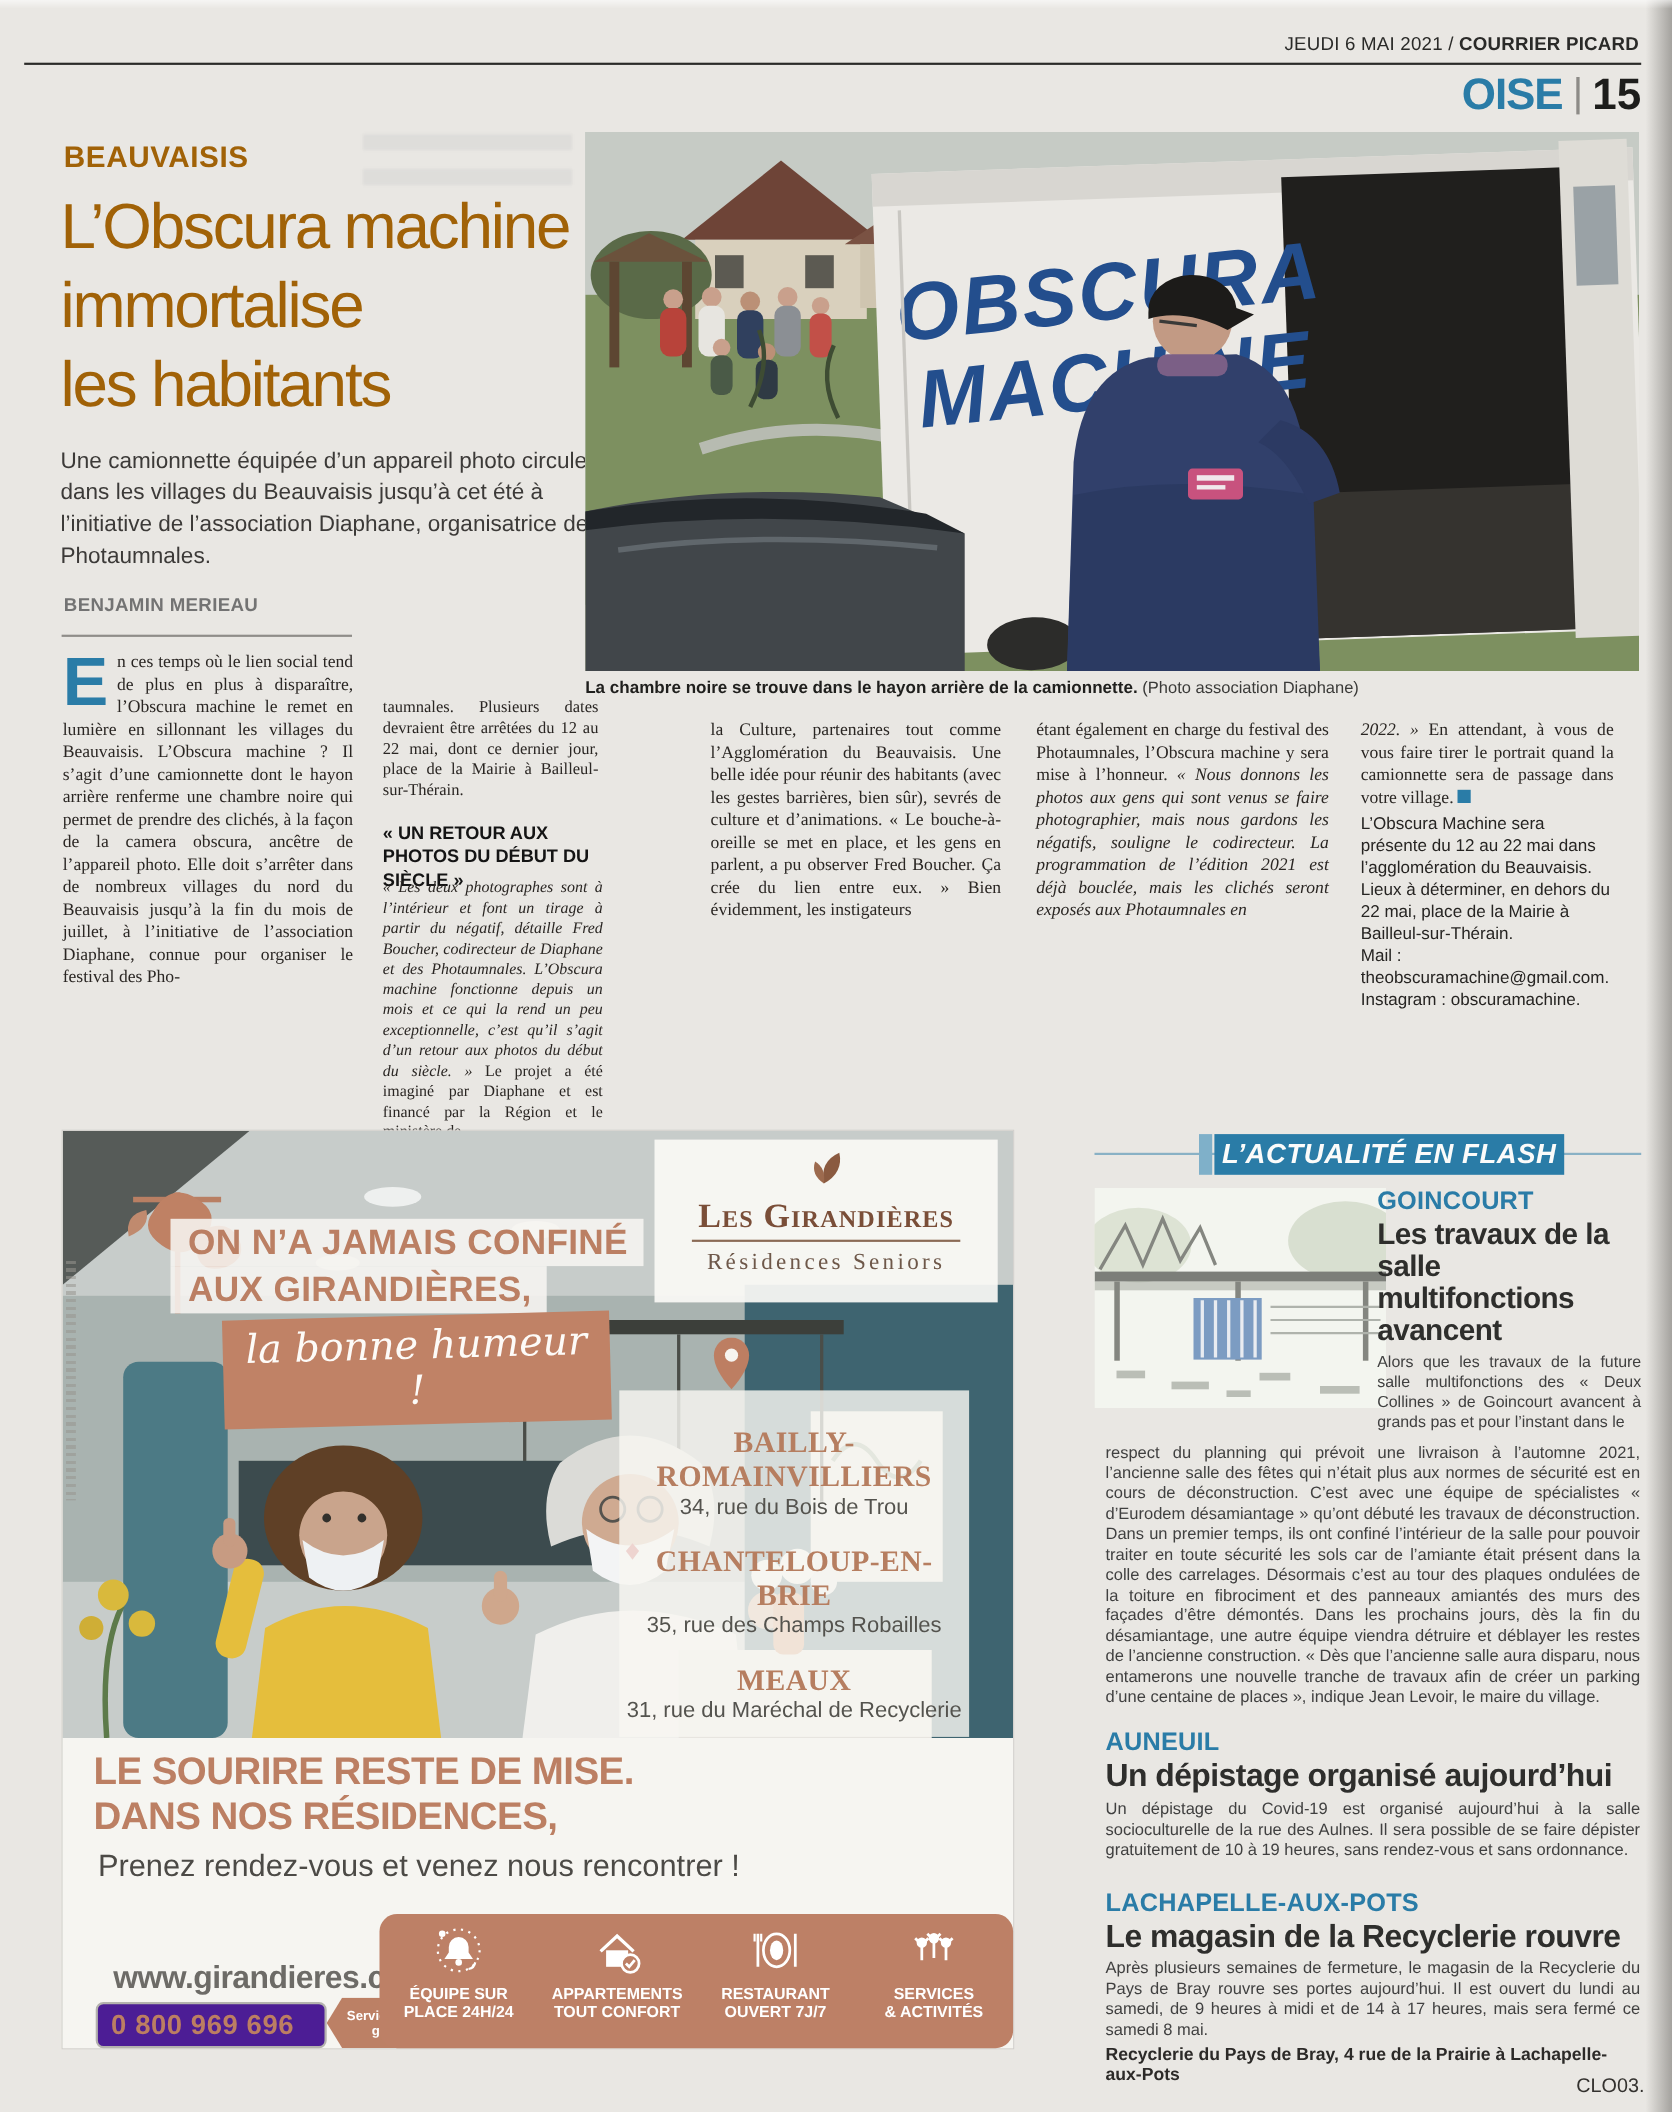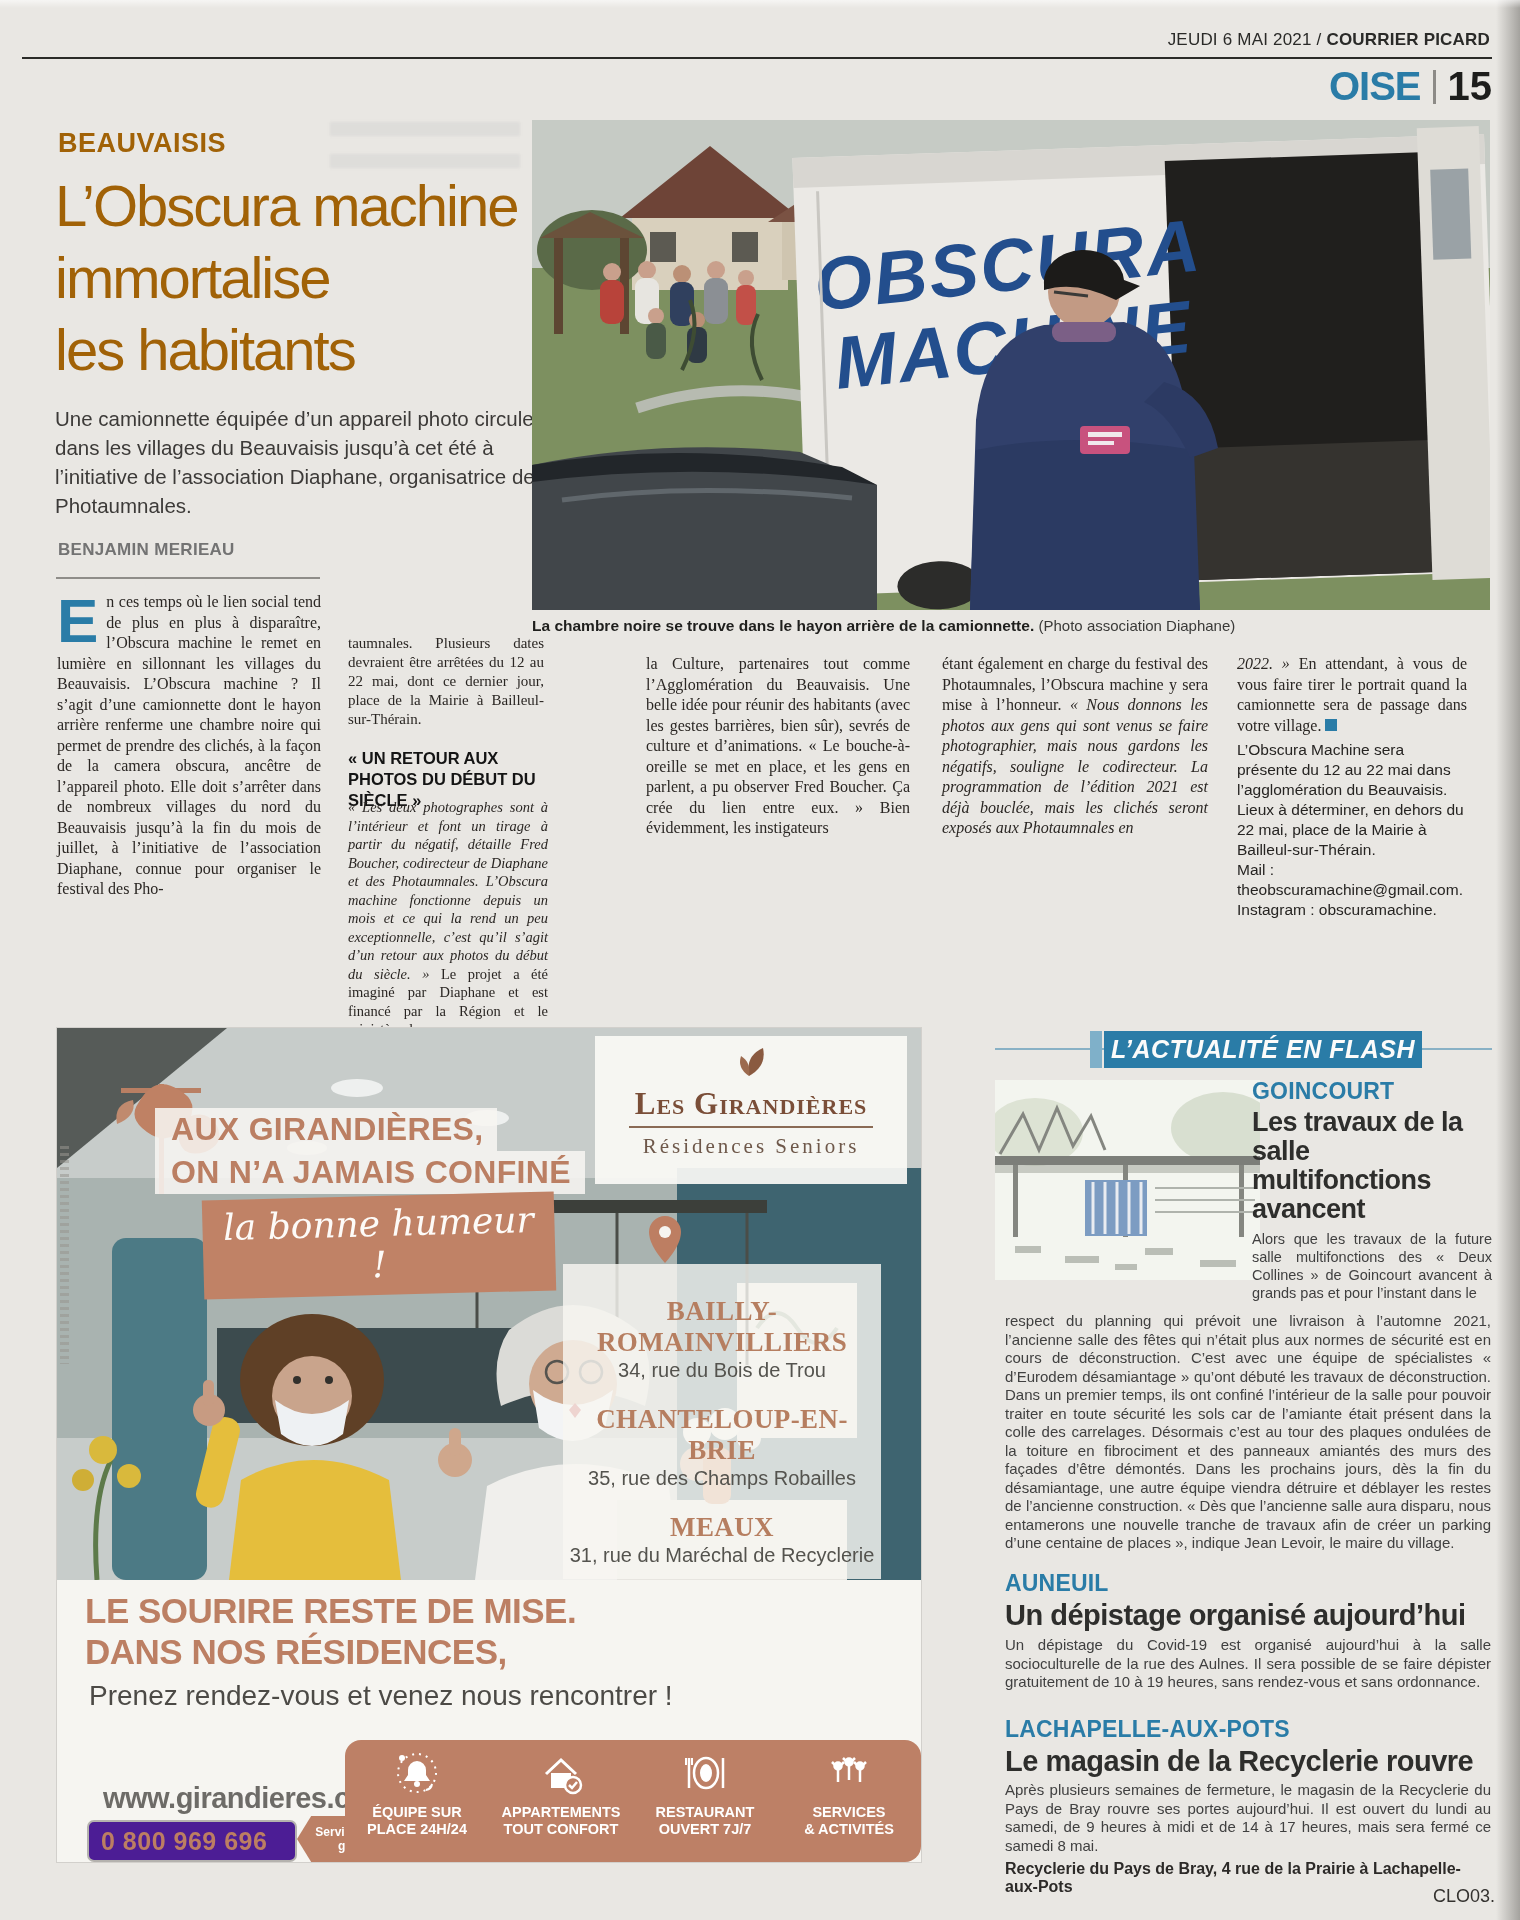--- a/index.html
+++ b/index.html
@@ -301,22 +301,22 @@
 
     <svg class="abs" style="left:24px;top:38px" width="160" height="130" viewBox="0 0 160 130">
       <rect x="78" y="18" width="5" height="110" fill="#b97f63"></rect>
       <rect x="40" y="22" width="80" height="5" fill="#b97f63"></rect>
       <path d="M58,36 q16,-28 40,-12 q22,12 8,34 q-18,24 -40,8 q-20,-14 -8,-30 z" fill="#bf8164"></path>
       <path d="M104,52 q22,-10 32,8 q8,18 -12,26 q-22,6 -26,-12 q-2,-14 6,-22 z" fill="#b9795c"></path>
       <path d="M36,58 q-4,-20 16,-24 q4,16 -16,24 z" fill="#c08a6e"></path>
     </svg>
 
     <div class="abs ad-band">
+      <span>ON N’A JAMAIS CONFINÉ</span>
       <span>AUX GIRANDIÈRES,</span>
-      <span>ON N’A JAMAIS CONFINÉ</span>
     </div>
     <div class="abs ad-script">la bonne humeur !</div>
 
     <div class="abs ad-logo-card">
       <svg width="44" height="34" viewBox="0 0 44 34" style="margin-top:8px">
         <path d="M20,32 q-4,-20 14,-28 q4,18 -14,28 z" fill="#8a5a40"></path>
         <path d="M20,32 q2,-14 -8,-20 q-4,12 8,20 z" fill="#9c6a4e"></path>
       </svg>
       <div class="logo-name">Les Girandières</div>
       <div class="logo-rule"></div>

